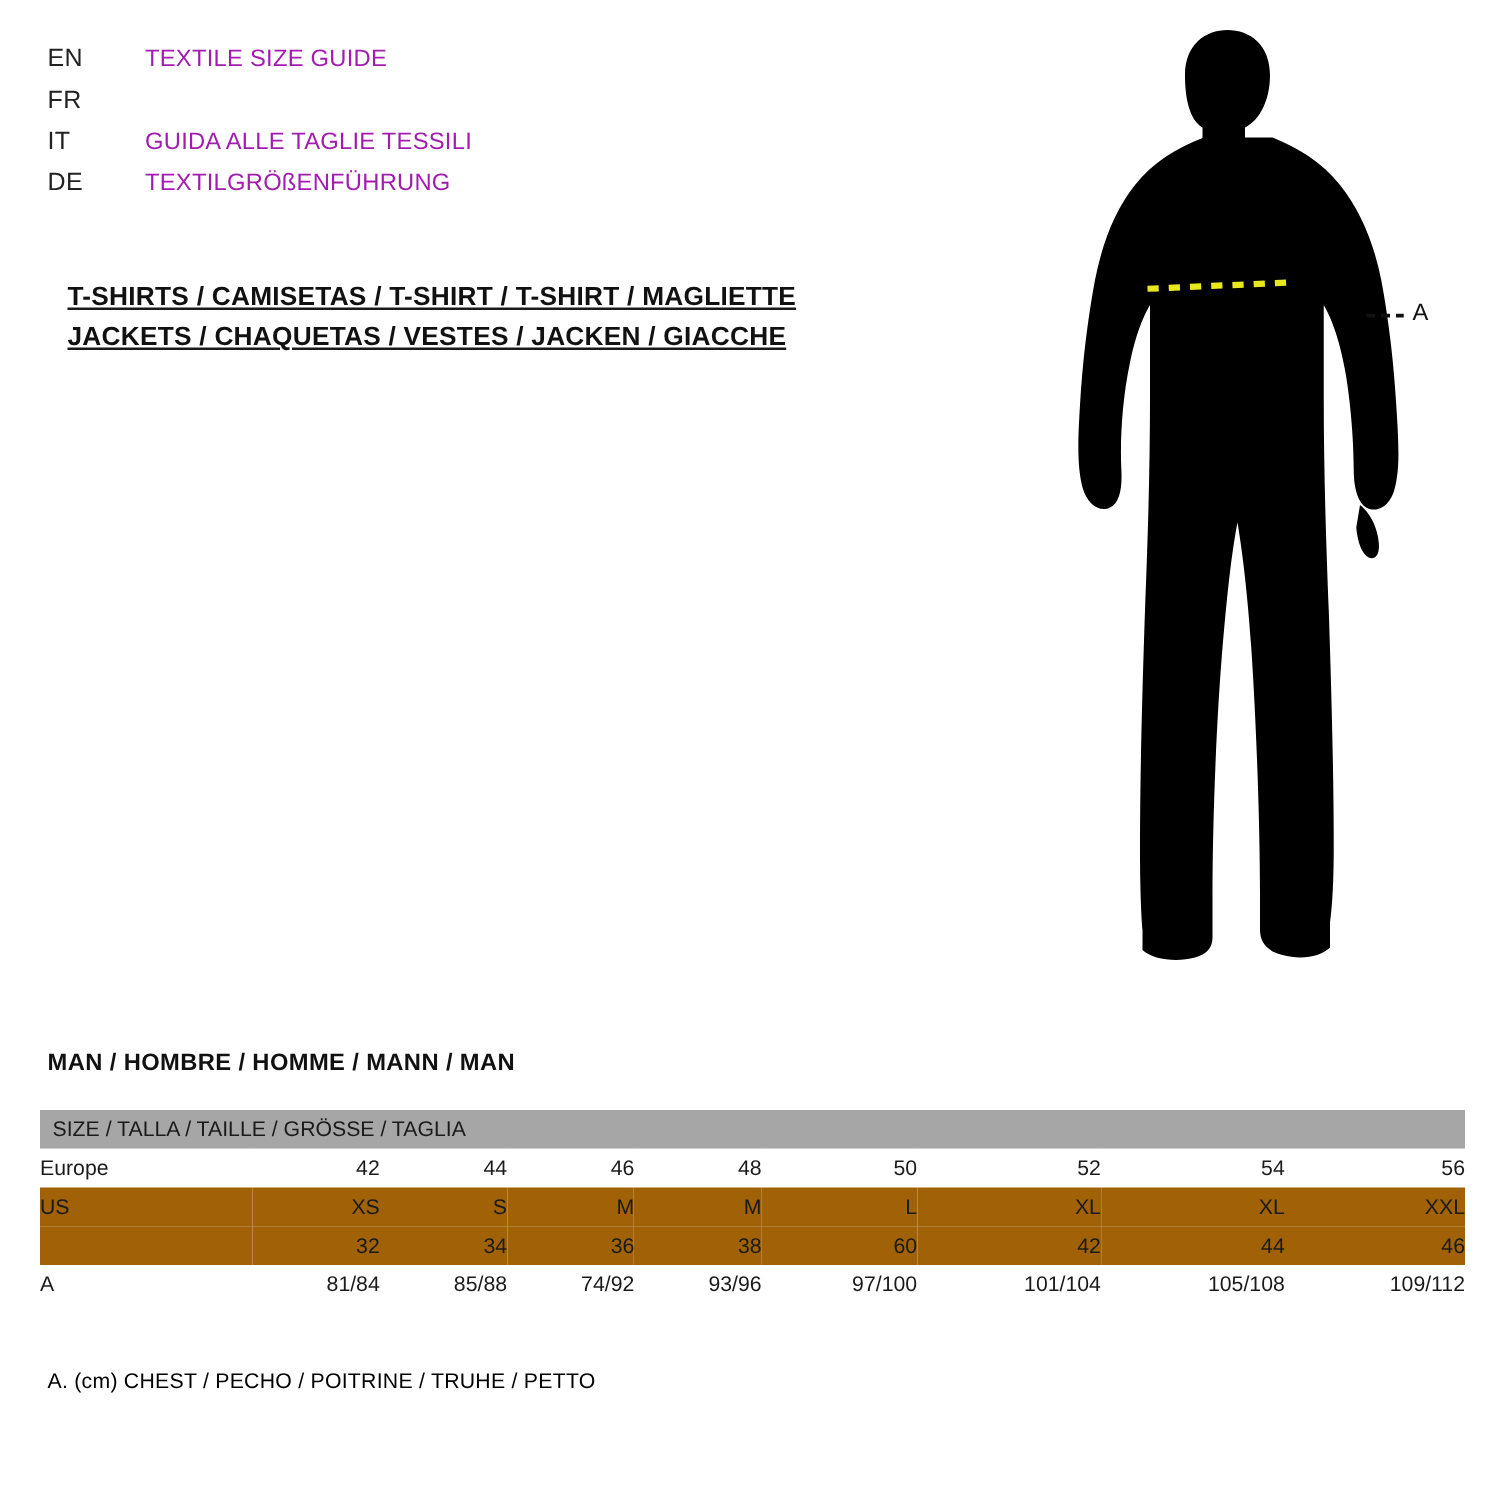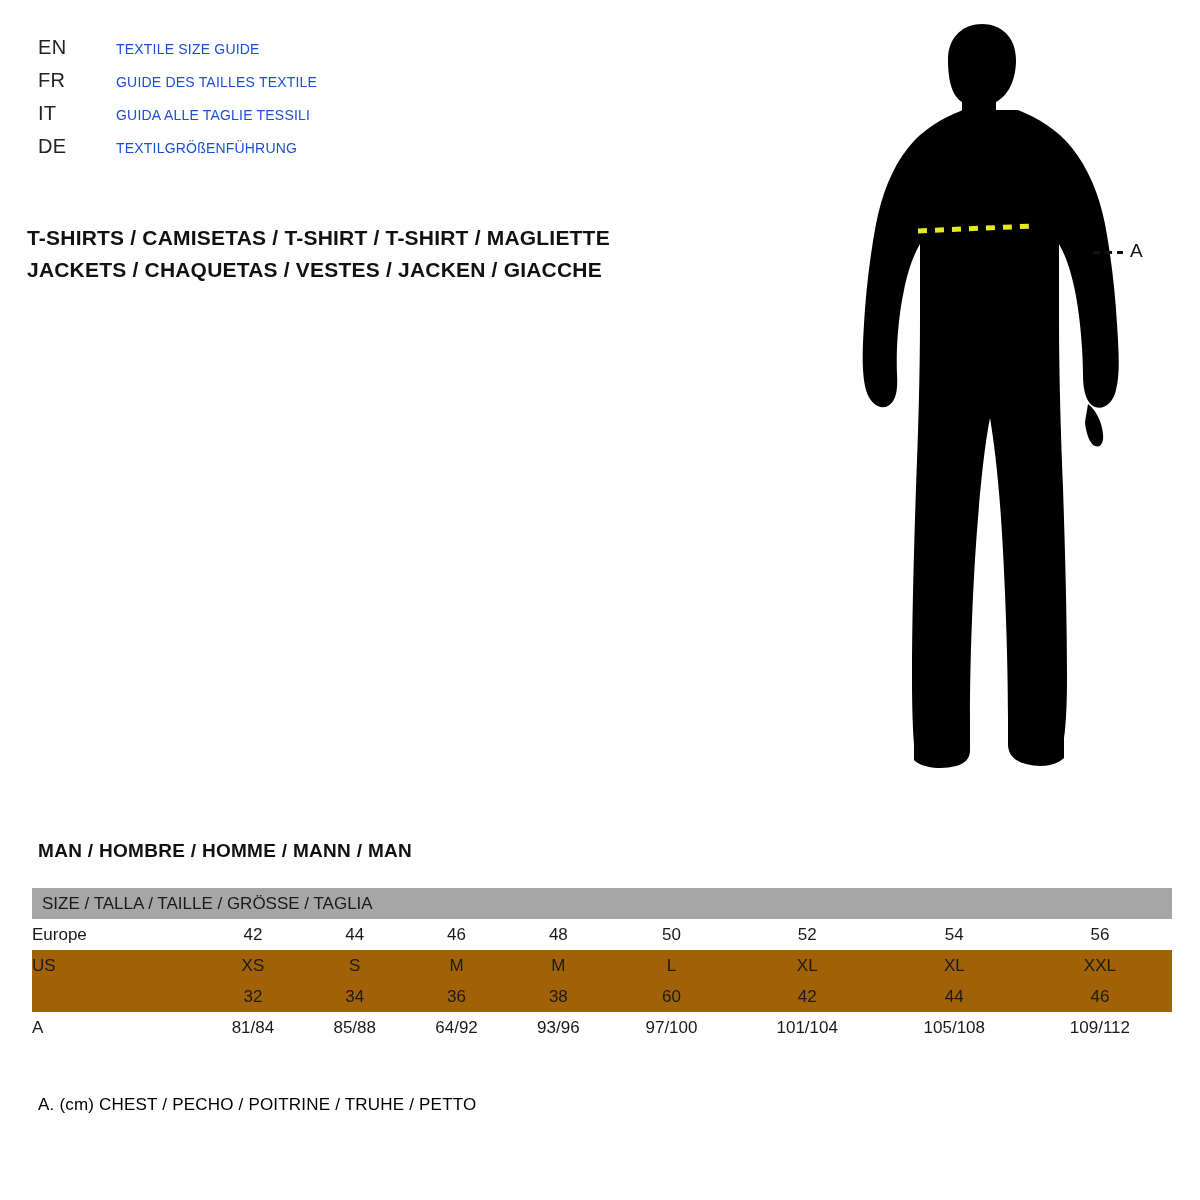--- a/index.html
+++ b/index.html
@@ -29,31 +29,32 @@
     align-items: baseline;
     height: 33px;
   }
   .lang-code {
     width: 78px;
     font-size: 20px;
     letter-spacing: 0.3px;
     color: #222;
   }
   .lang-text {
-    font-size: 14px;
+    font-size: 19px;
     letter-spacing: 0.2px;
-    color: #1d4ed8;
+    color: #a21caf;
     white-space: nowrap;
   }
 
   
   .cat-block {
     position: absolute;
-    left: 27px;
+    left: 54px;
     top: 222px;
+    text-decoration: underline;
   }
   .cat-line {
     font-size: 21px;
     font-weight: bold;
     letter-spacing: 0.2px;
     line-height: 32px;
     white-space: nowrap;
     color: #111;
   }
 
@@ -116,21 +117,21 @@
   }
   .row-shaded td { background: #a16207; }
   .row-plain td { background: #ffffff; }
   .cell-label {
     padding-left: 10px;
     text-align: left;
     width: 170px;
     white-space: nowrap;
   }
   .cell-val {
-    text-align: center;
+    text-align: right;
     white-space: nowrap;
   }
   .row-head .cell-head-label {
     padding-left: 10px;
     text-align: left;
     white-space: nowrap;
   }
 
   .footnote {
     position: absolute;
@@ -145,21 +146,20 @@
 </head>
 <body>
 
 <div class="lang-block">
   <div class="lang-row">
     <div class="lang-code">EN</div>
     <div class="lang-text">TEXTILE SIZE GUIDE</div>
   </div>
   <div class="lang-row">
     <div class="lang-code">FR</div>
-    <div class="lang-text">GUIDE DES TAILLES TEXTILE</div>
   </div>
   <div class="lang-row">
     <div class="lang-code">IT</div>
     <div class="lang-text">GUIDA ALLE TAGLIE TESSILI</div>
   </div>
   <div class="lang-row">
     <div class="lang-code">DE</div>
     <div class="lang-text">TEXTILGRÖßENFÜHRUNG</div>
   </div>
 </div>
@@ -263,21 +263,21 @@
       <td class="cell-val">38</td>
       <td class="cell-val">60</td>
       <td class="cell-val">42</td>
       <td class="cell-val">44</td>
       <td class="cell-val">46</td>
     </tr>
     <tr class="row-plain">
       <td class="cell-label">A</td>
       <td class="cell-val">81/84</td>
       <td class="cell-val">85/88</td>
-      <td class="cell-val">64/92</td>
+      <td class="cell-val">74/92</td>
       <td class="cell-val">93/96</td>
       <td class="cell-val">97/100</td>
       <td class="cell-val">101/104</td>
       <td class="cell-val">105/108</td>
       <td class="cell-val">109/112</td>
     </tr>
   </tbody>
 </table>
 
 <div class="footnote">A. (cm) CHEST / PECHO / POITRINE / TRUHE / PETTO</div>

